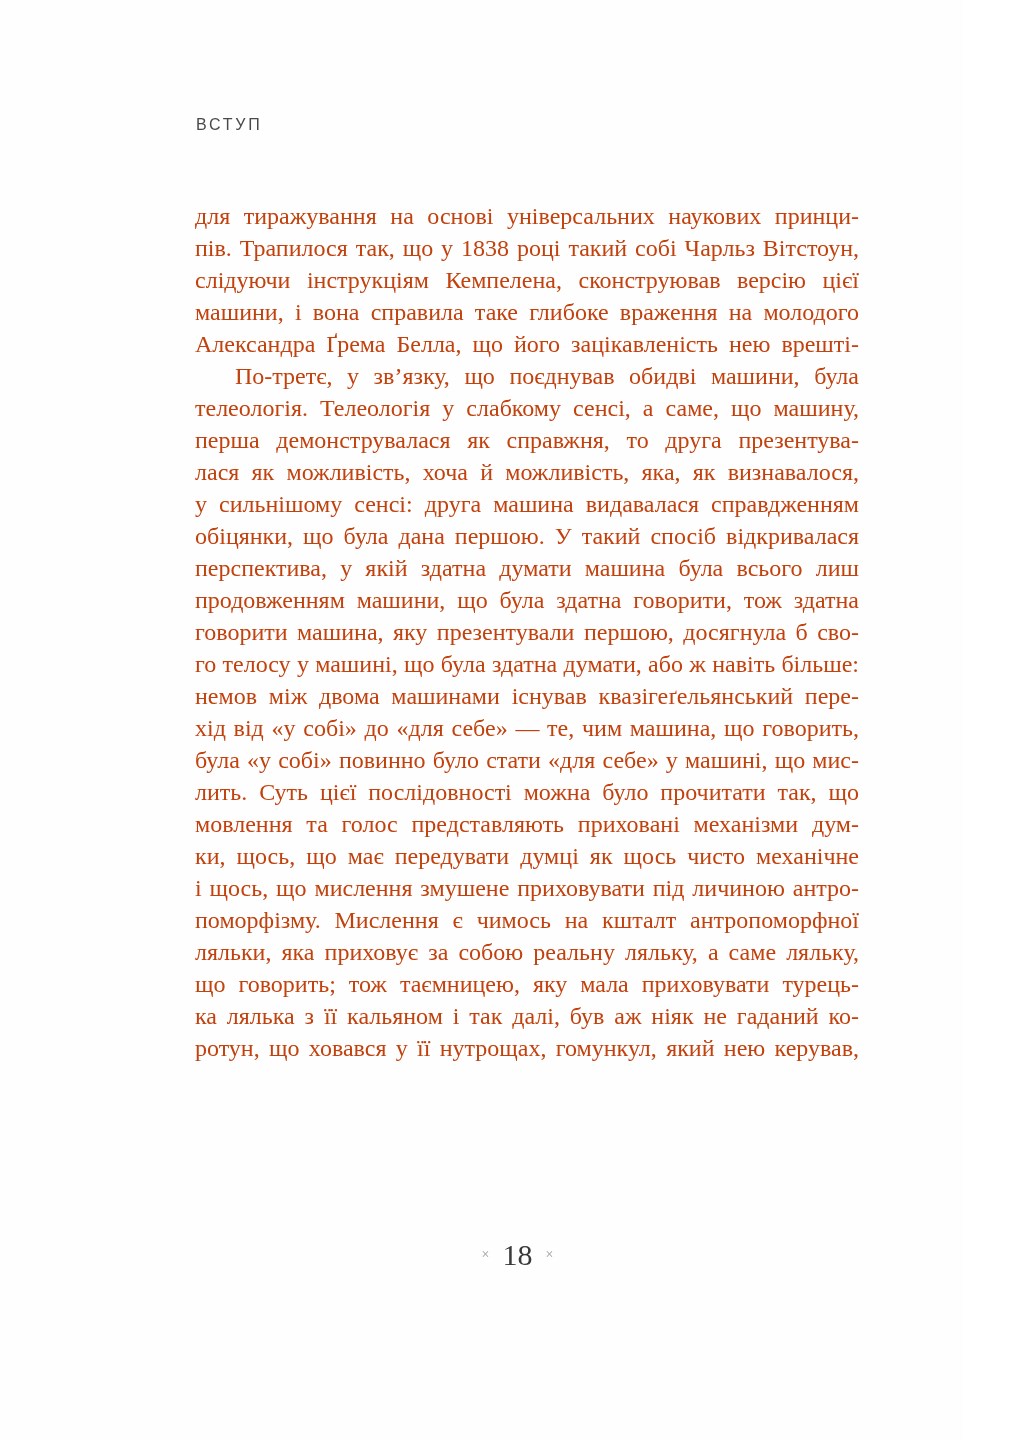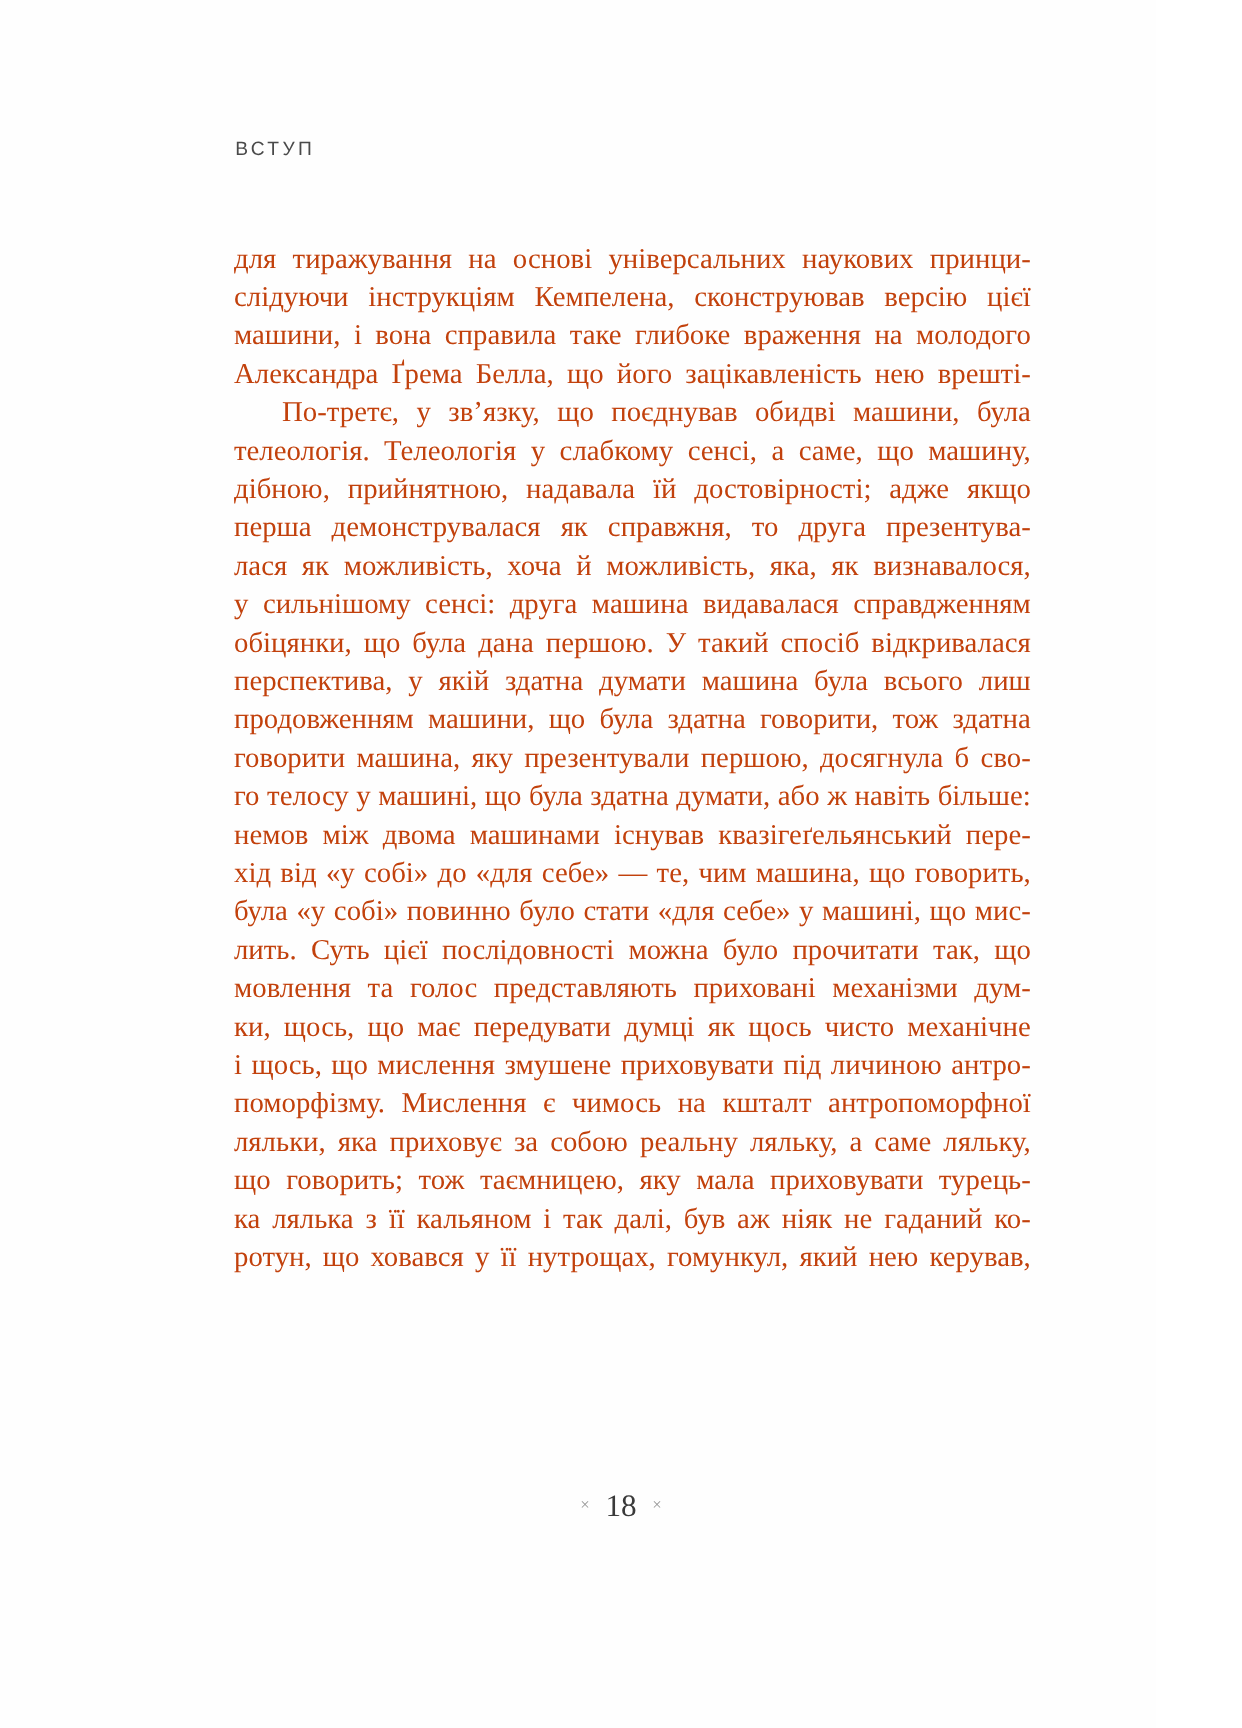--- a/index.html
+++ b/index.html
@@ -41,21 +41,21 @@
   .line.flush { text-align-last: left; }
   .line.indent { text-indent: 40px; }
   .folio {
     position: absolute;
     left: 0; top: 1240px;
     width: 1035px;
     text-align: center;
     white-space: nowrap;
   }
   .folio-num {
-    font-size: 26px;
+    font-size: 30px;
     line-height: 30px;
     color: #3a3a3a;
     vertical-align: middle;
     margin: 0 13px;
   }
   .folio-mark {
     font-size: 14px;
     color: #979797;
     vertical-align: middle;
   }
@@ -63,28 +63,28 @@
 </head>
 <body>
 
 <div class="page">
 
   <div class="running-head">ВСТУП</div>
 
   <div class="text-block">
       <div class="paragraph">
         <div class="line">для тиражування на основі універсальних наукових принци-</div>
+        <div class="line">пів. Трапилося так, що у 1838 році такий собі Чарльз Вітстоун,</div>
         <div class="line">слідуючи інструкціям Кемпелена, сконструював версію цієї</div>
         <div class="line">машини, і вона справила таке глибоке враження на молодого</div>
         <div class="line">Александра Ґрема Белла, що його зацікавленість нею врешті-</div>
       </div>
       <div class="paragraph">
         <div class="line indent">По-третє, у зв’язку, що поєднував обидві машини, була</div>
         <div class="line">телеологія. Телеологія у слабкому сенсі, а саме, що машину,</div>
-        <div class="line">дібною, прийнятною, надавала їй достовірності; адже якщо</div>
         <div class="line">перша демонструвалася як справжня, то друга презентува-</div>
         <div class="line">лася як можливість, хоча й можливість, яка, як визнавалося,</div>
         <div class="line">у сильнішому сенсі: друга машина видавалася справдженням</div>
         <div class="line">обіцянки, що була дана першою. У такий спосіб відкривалася</div>
         <div class="line">перспектива, у якій здатна думати машина була всього лиш</div>
         <div class="line">продовженням машини, що була здатна говорити, тож здатна</div>
         <div class="line">говорити машина, яку презентували першою, досягнула б сво-</div>
         <div class="line">го телосу у машині, що була здатна думати, або ж навіть більше:</div>
         <div class="line">немов між двома машинами існував квазігеґельянський пере-</div>
         <div class="line">хід від «у собі» до «для себе» — те, чим машина, що говорить,</div>

